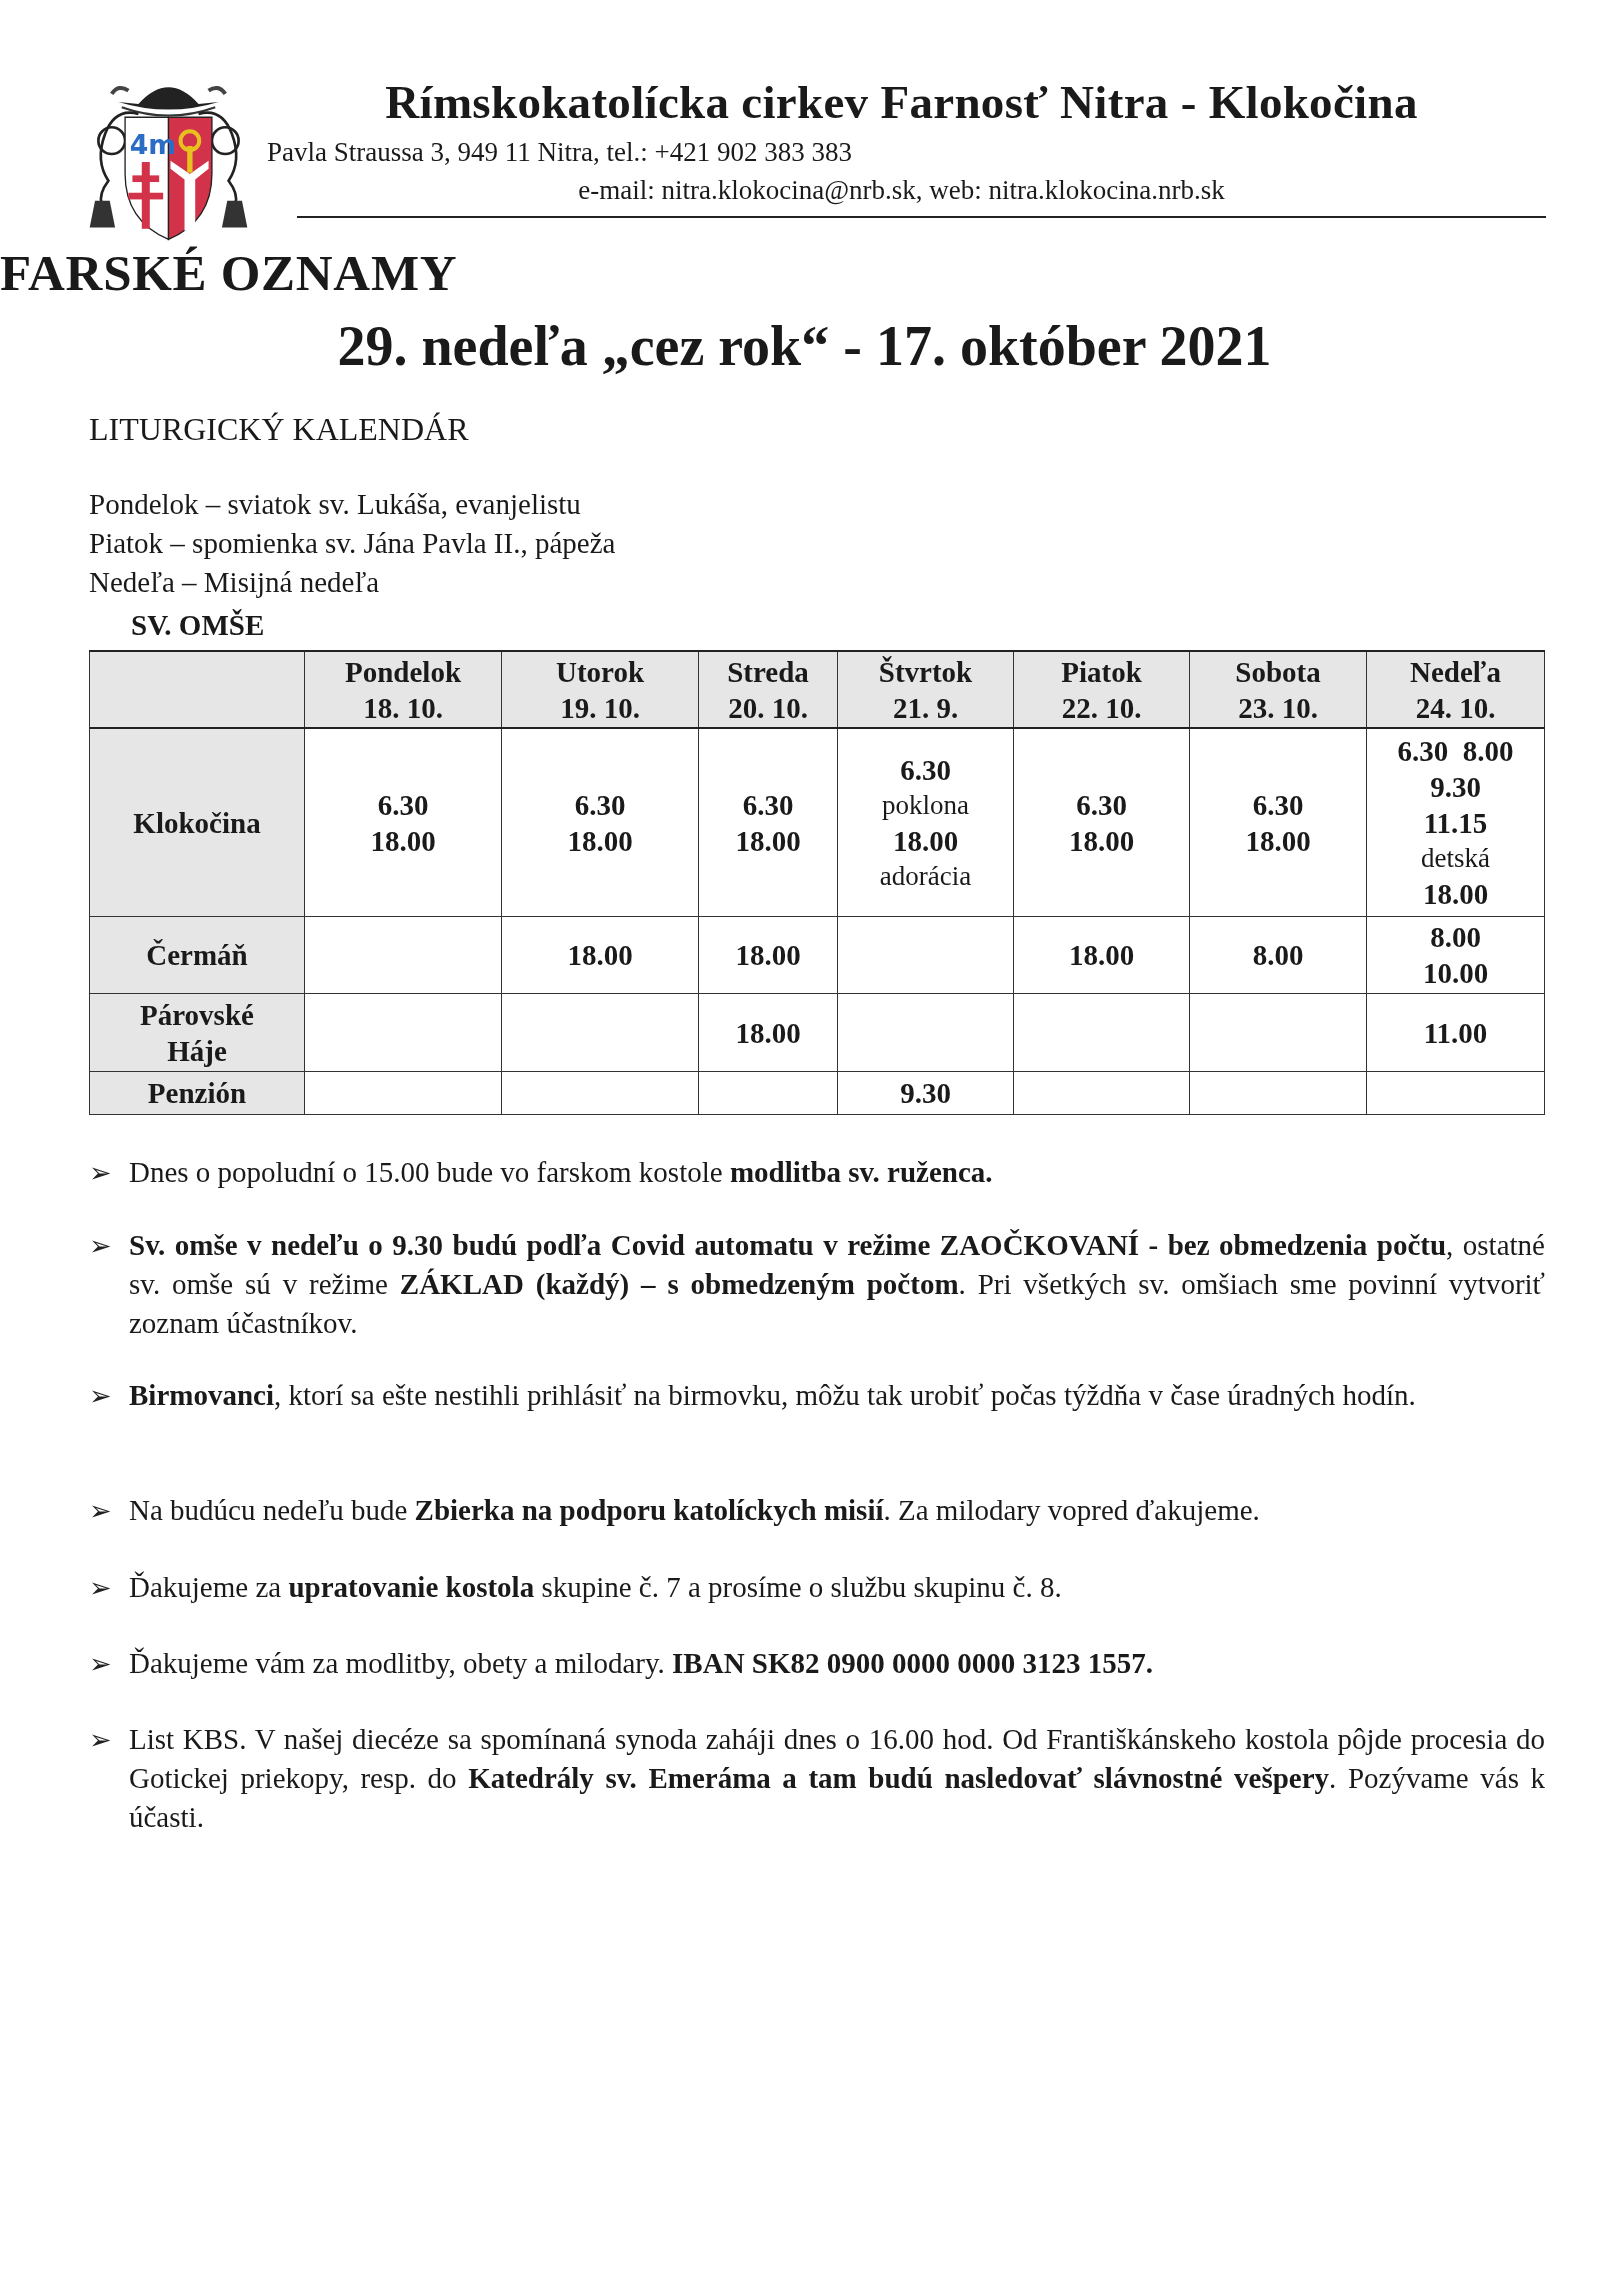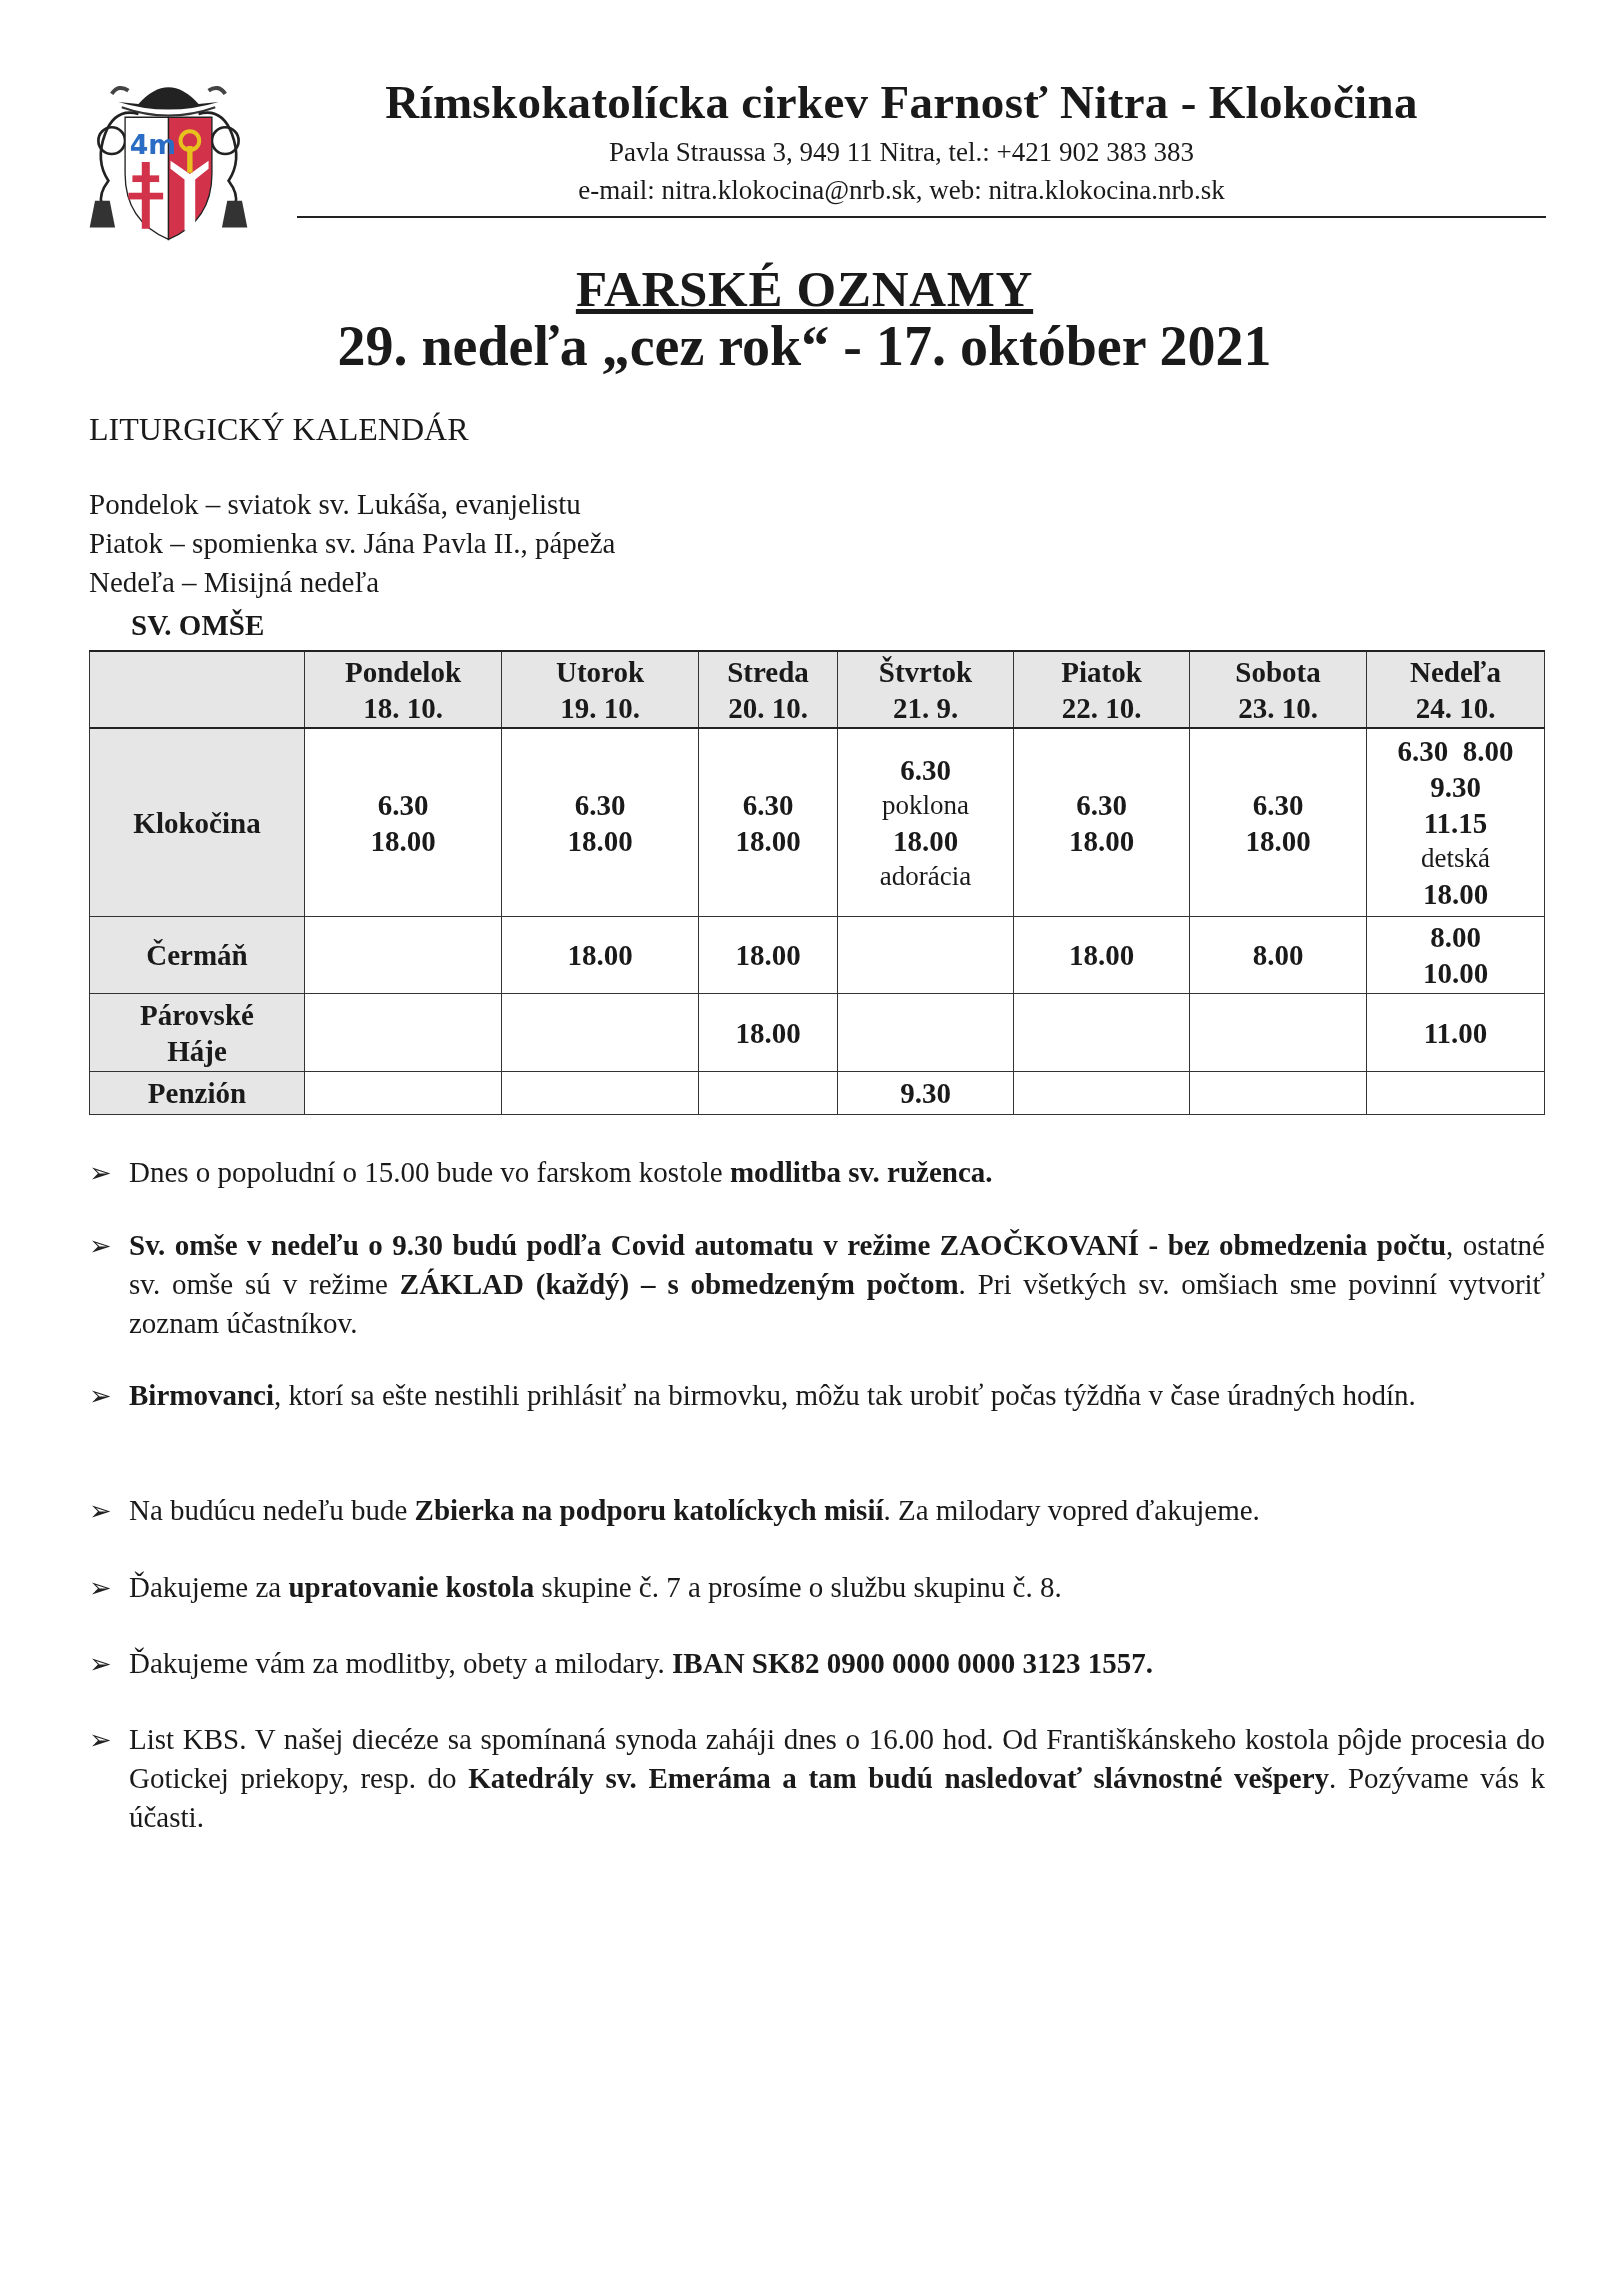--- a/index.html
+++ b/index.html
@@ -9,33 +9,33 @@
   }
   .abs { position: absolute; }
 
   
   #crest { left: 75px; top: 67px; width: 187px; height: 174px; }
   #org-name {
     left: 267px; top: 75px; width: 1269px; text-align: center;
     font-size: 47px; font-weight: bold; letter-spacing: 0.3px; white-space: nowrap;
   }
   #org-address {
-    left: 267px; top: 137px; width: 1269px; text-align: center;
+    left: 267px; top: 137px; width: 1269px; 
     font-size: 27px; white-space: nowrap;
   }
   #org-contact {
     left: 267px; top: 175px; width: 1269px; text-align: center;
     font-size: 27px; white-space: nowrap;
   }
   #header-rule { left: 297px; top: 216px; width: 1249px; height: 0; border-top: 2px solid #222; }
 
   
   #doc-title {
-    left: 0; top: 260px; width: 1609px; text-align: center;
-    font-size: 51px; font-weight: bold; letter-spacing: 0.7px; text-decoration: underline;
+    left: 0; top: 244px; width: 1609px; 
+    font-size: 51px; font-weight: bold; letter-spacing: 0.7px;
   }
   #doc-subtitle {
     left: 0; top: 314px; width: 1609px; text-align: center;
     font-size: 56px; font-weight: bold;
   }
 
   
   #cal-heading { left: 89px; top: 411px; font-size: 32px; font-weight: normal; }
   .cal-line { left: 89px; font-size: 29px; white-space: nowrap; margin-top: 37px; }
   #cal-line-0 { top: 451px; }

